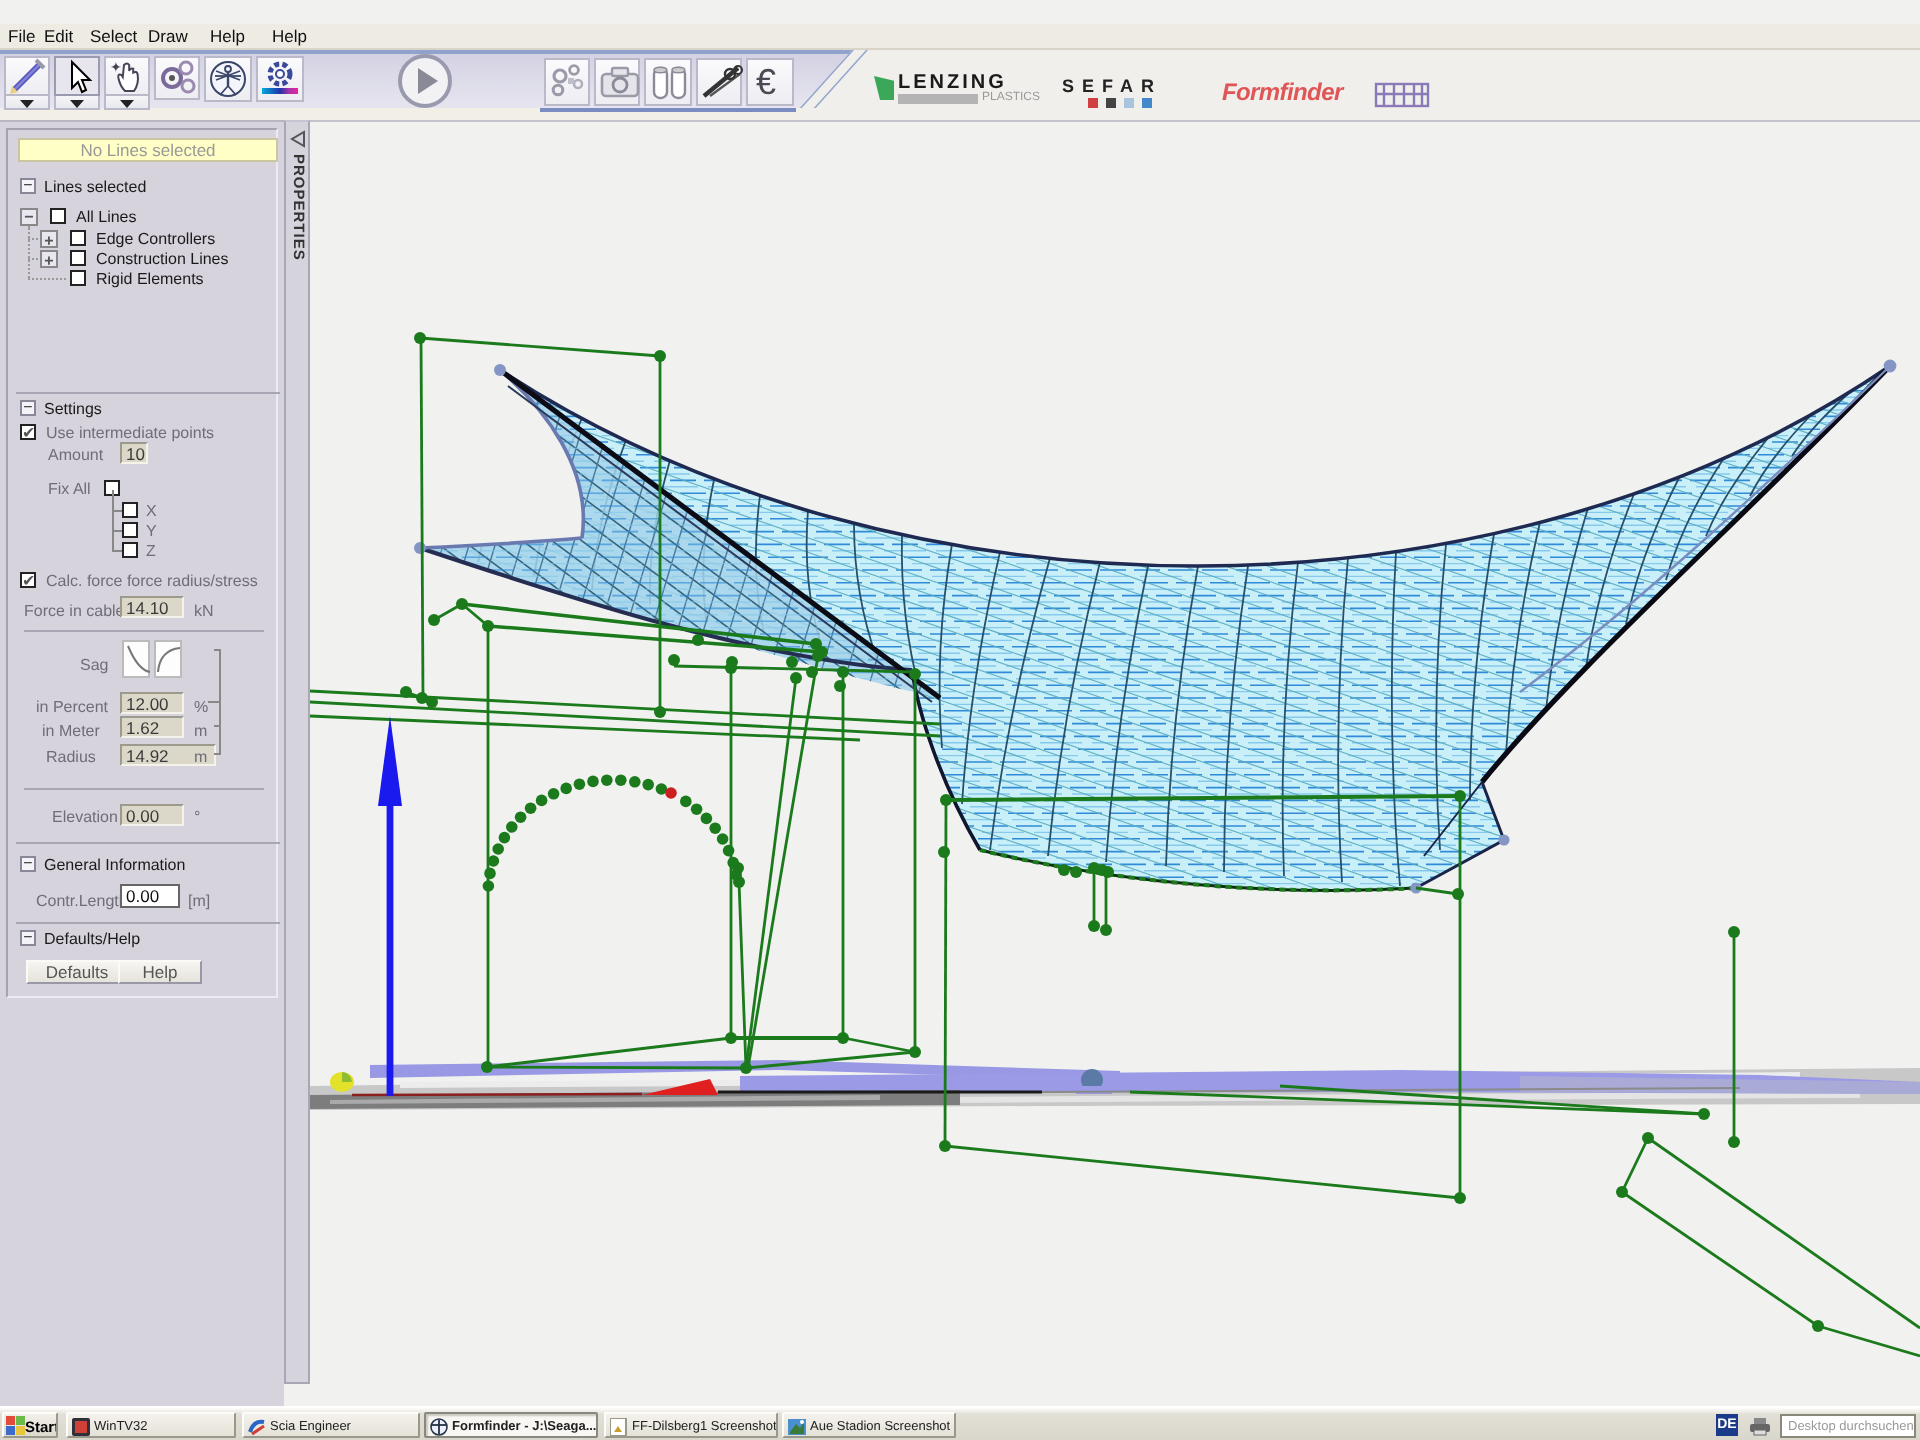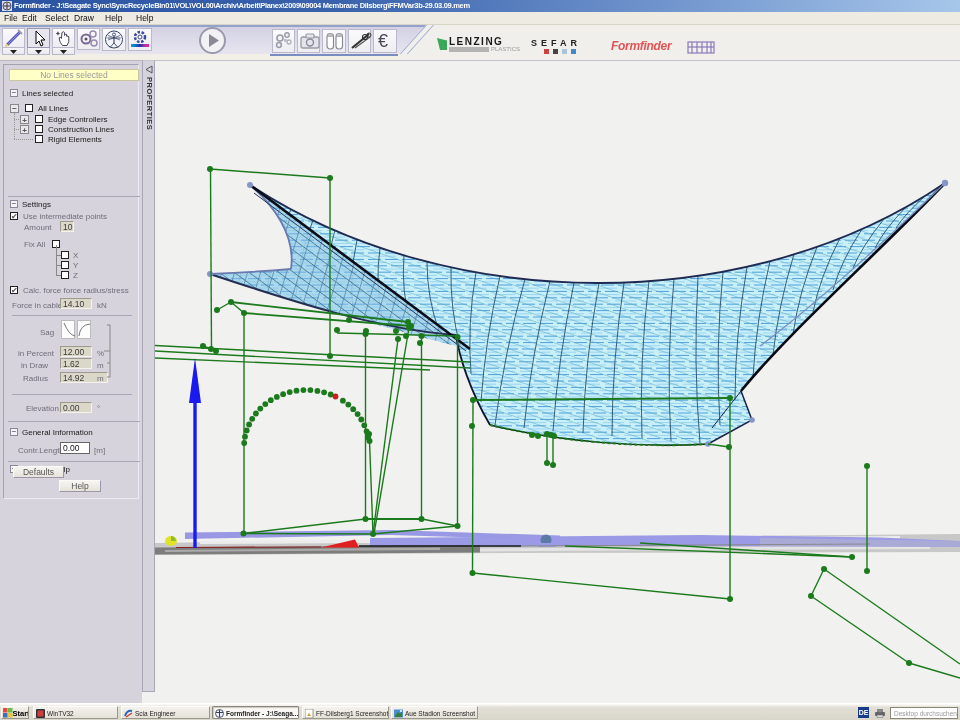--- a/index.html
+++ b/index.html
@@ -586,21 +586,21 @@
         <div class="lab" style="left:36px;top:263px">Sag</div>
         <div style="position:absolute;left:57px;top:255px;width:14px;height:19px;background:#fdfdfd;border:1px solid #bbb"></div>
         <div style="position:absolute;left:73px;top:255px;width:14px;height:19px;background:#fdfdfd;border:1px solid #bbb"></div>
         <svg style="position:absolute;left:58px;top:256px" width="30" height="17">
           <path d="M2,2 Q7,14 13,15" stroke="#777" fill="none"></path>
           <path d="M17,15 Q18,4 28,3" stroke="#777" fill="none"></path>
         </svg>
         <div class="lab" style="left:14px;top:284px">in Percent</div>
         <div class="inp" style="left:56px;top:281px;width:32px;height:11px">12.00</div>
         <div class="lab" style="left:93px;top:284px">%</div>
-        <div class="lab" style="left:17px;top:296px">in Draw</div>
+        <div class="lab" style="left:17px;top:296px">in Meter</div>
         <div class="inp" style="left:56px;top:293px;width:32px;height:11px">1.62</div>
         <div class="lab" style="left:93px;top:296px">m</div>
         <div class="lab" style="left:19px;top:309px">Radius</div>
         <div class="inp" style="left:56px;top:307px;width:48px;height:11px">14.92</div>
         <div class="lab" style="left:93px;top:309px">m</div>
         <svg style="position:absolute;left:98px;top:258px" width="14" height="58">
           <path d="M2,28 L8,28 L8,2 L5,2 M8,28 L8,54 L5,54 M8,40 L5,40" stroke="#888" fill="none"></path>
         </svg>
         <div class="hline" style="left:8px;top:329px;width:120px"></div>
         <div class="lab" style="left:22px;top:339px">Elevation</div>
@@ -608,38 +608,29 @@
         <div class="lab" style="left:93px;top:339px">°</div>
         <div class="hline" style="left:4px;top:356px;width:132px"></div>
         <div class="minus" style="left:6px;top:363px">−</div>
         <div class="labb" style="left:18px;top:363px">General Information</div>
         <div class="lab" style="left:14px;top:381px">Contr.Length</div>
         <div style="position:absolute;left:56px;top:377px;width:30px;height:12px;background:#fff;border:1px solid #666;font-size:8.5px;padding-left:2px;line-height:11px;color:#111">0.00</div>
         <div class="lab" style="left:90px;top:381px">[m]</div>
         <div class="hline" style="left:4px;top:396px;width:132px"></div>
         <div class="minus" style="left:6px;top:400px">−</div>
         <div class="labb" style="left:18px;top:400px">Defaults/Help</div>
-        <div class="btn" style="left:9px;top:401px;width:51px;height:12px;line-height:11px">Defaults</div>
+        <div class="btn" style="left:9px;top:415px;width:51px;height:12px;line-height:11px">Defaults</div>
         <div class="btn" style="left:55px;top:415px;width:42px;height:12px;line-height:11px">Help</div>
       </div>
     </div>
 <div id="ptab" class="abs">
       <svg style="position:absolute;left:2px;top:4px" width="9" height="9">
         <polygon points="7,1 7,8 1,4.5" fill="none" stroke="#555" stroke-width="1"></polygon>
       </svg>
       <div class="vtxt">PROPERTIES</div>
-    </div>
-<div id="titlebar" class="abs">
-<svg style="position:absolute;left:2px;top:1px" width="10" height="10">
-        <rect width="10" height="10" fill="#d8d8e8"></rect>
-        <circle cx="5" cy="5" r="4" fill="none" stroke="#334" stroke-width="0.8"></circle>
-        <line x1="5" y1="1.5" x2="5" y2="8.5" stroke="#334" stroke-width="1"></line>
-        <line x1="1.5" y1="5" x2="8.5" y2="5" stroke="#334" stroke-width="1"></line>
-      </svg>
-<span class="txt">Formfinder - J:\Seagate Sync\SyncRecycleBin01\VOL\VOL00\Archiv\Arbeit\Planex\2009\09004 Membrane Dilsberg\FFMVar3b-29.03.09.mem</span>
     </div>
 <div id="menubar" class="abs">
       <span class="mi" style="left:4px">File</span>
       <span class="mi" style="left:22px">Edit</span>
       <span class="mi" style="left:45px">Select</span>
       <span class="mi" style="left:74px">Draw</span>
       <span class="mi" style="left:105px">Help</span>
       <span class="mi" style="left:136px">Help</span>
     </div>
 <div id="toolzone" class="abs">

